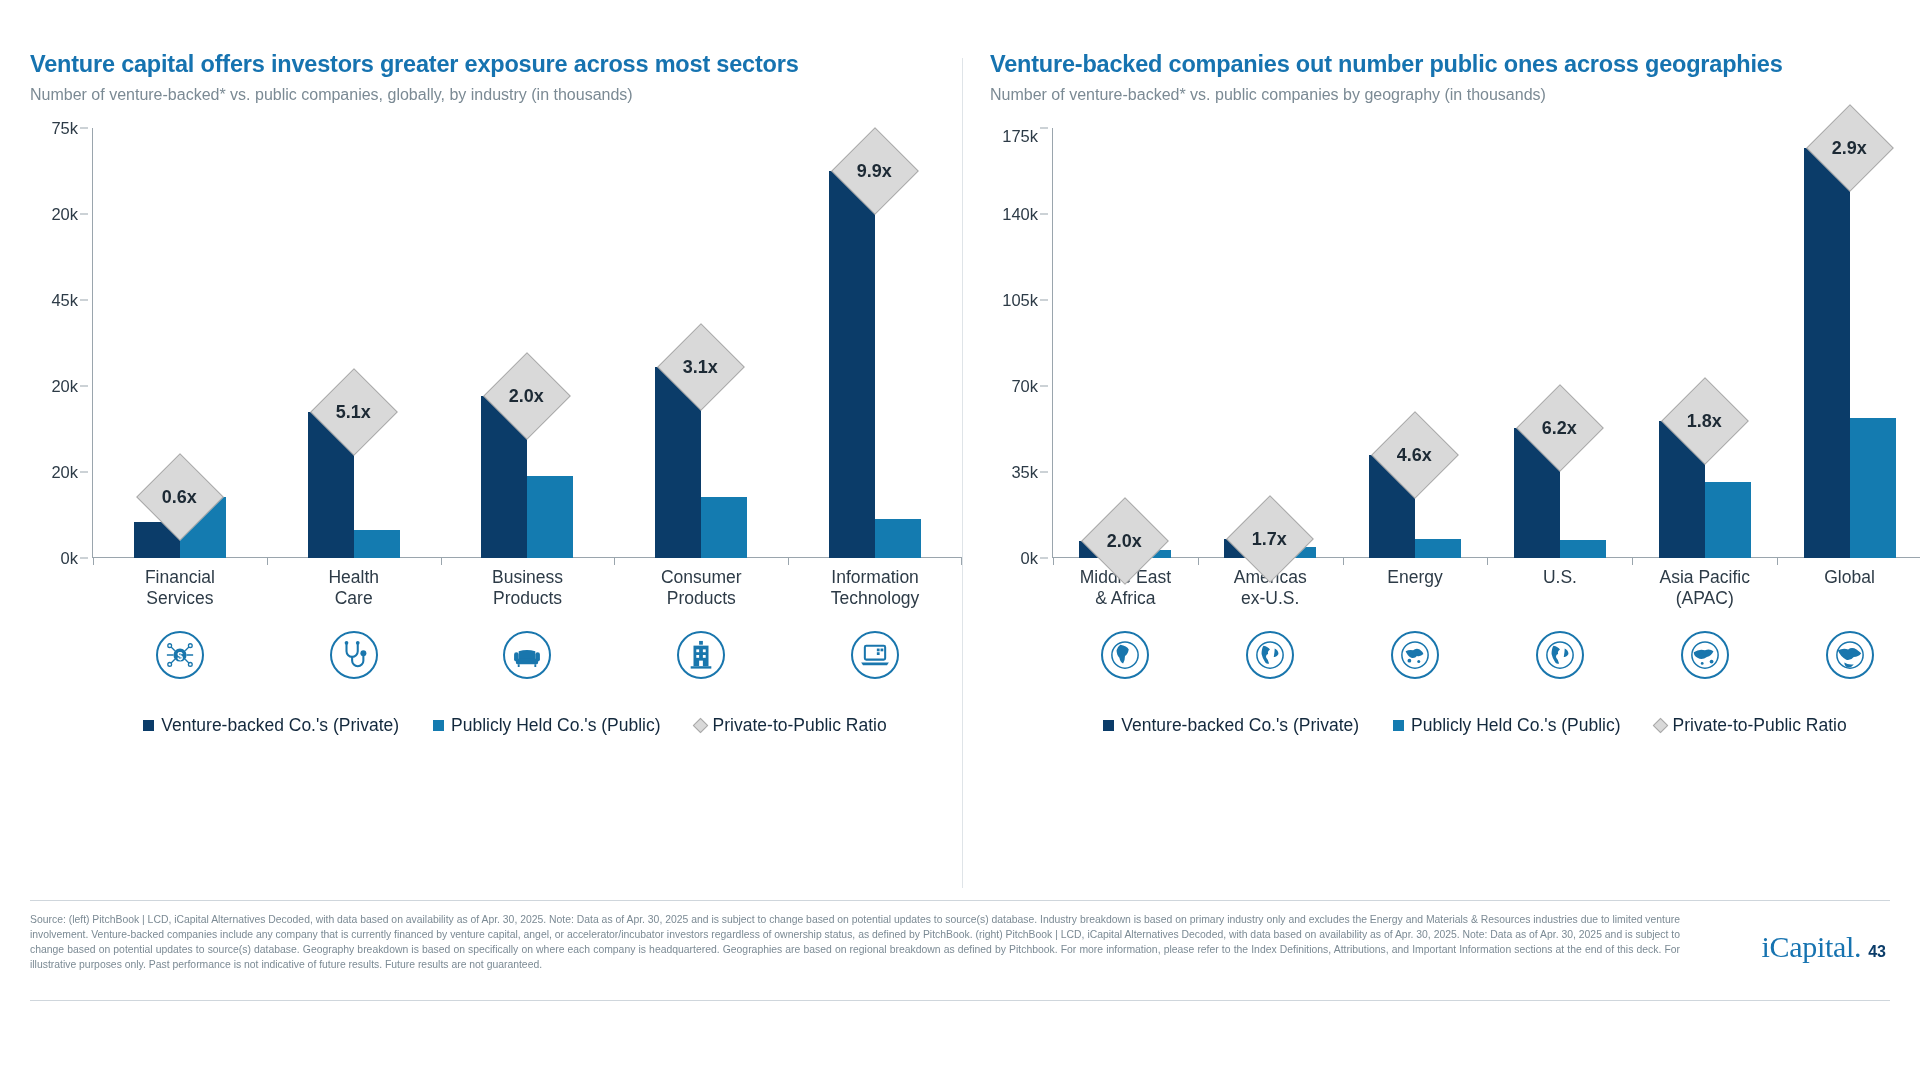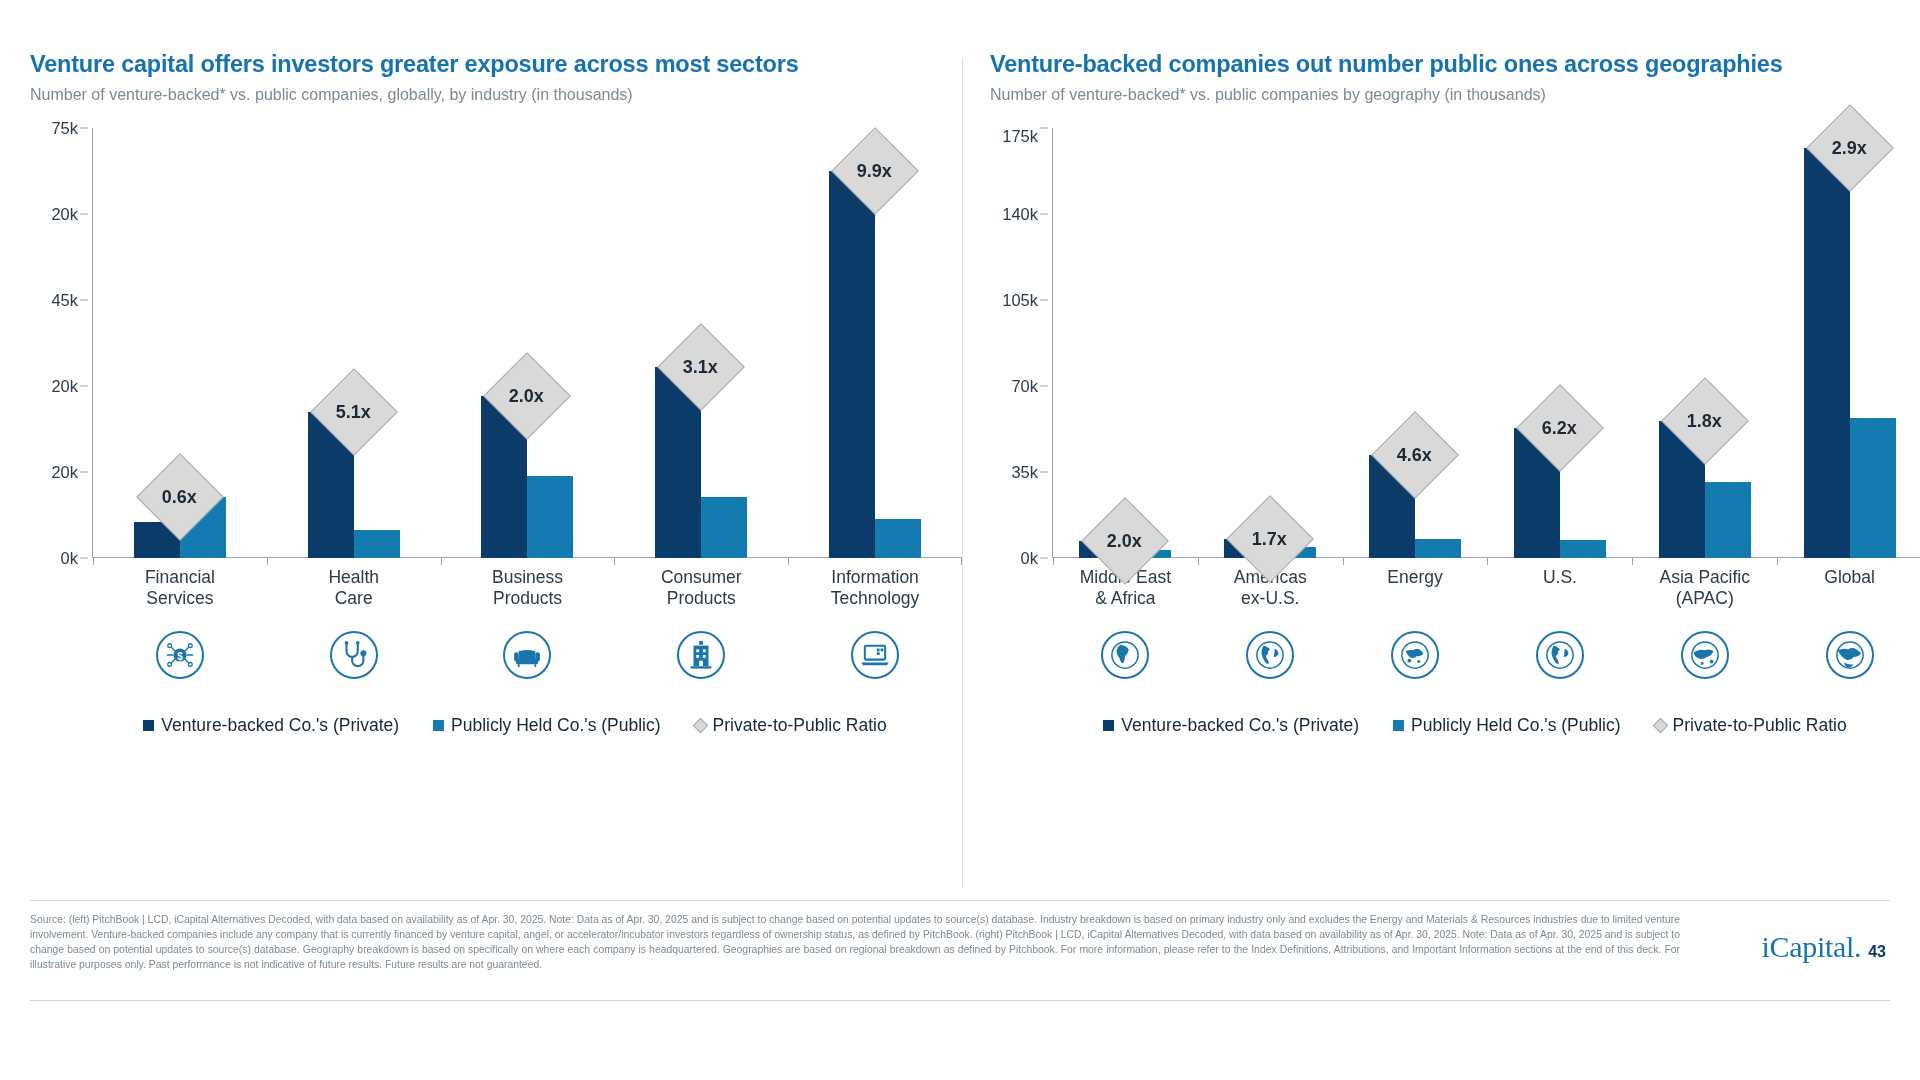--- a/index.html
+++ b/index.html
@@ -83,21 +83,21 @@
     display: flex; align-items: center; justify-content: center;
     z-index: 5;
   }
   .ratio-diamond span {
     transform: rotate(-45deg);
     font-size: 18px; font-weight: bold; color: #1d2a35;
     white-space: nowrap;
   }
 
   
-  .cats { display: flex; margin-left: 63px; margin-right: 8px; margin-top: 9px; justify-content: center; }
+  .cats { display: flex; margin-left: 63px; margin-right: 8px; margin-top: 9px; }
   .cat {
     flex: 1 1 0; text-align: center;
     font-size: 17.5px; color: #2d3b47; line-height: 1.2;
     white-space: nowrap;
   }
 
   
   .icons { display: flex; margin-left: 63px; margin-right: 8px; margin-top: 22px; }
   .icon-cell { flex: 1 1 0; display: flex; justify-content: center; }
   .icon-circle {

